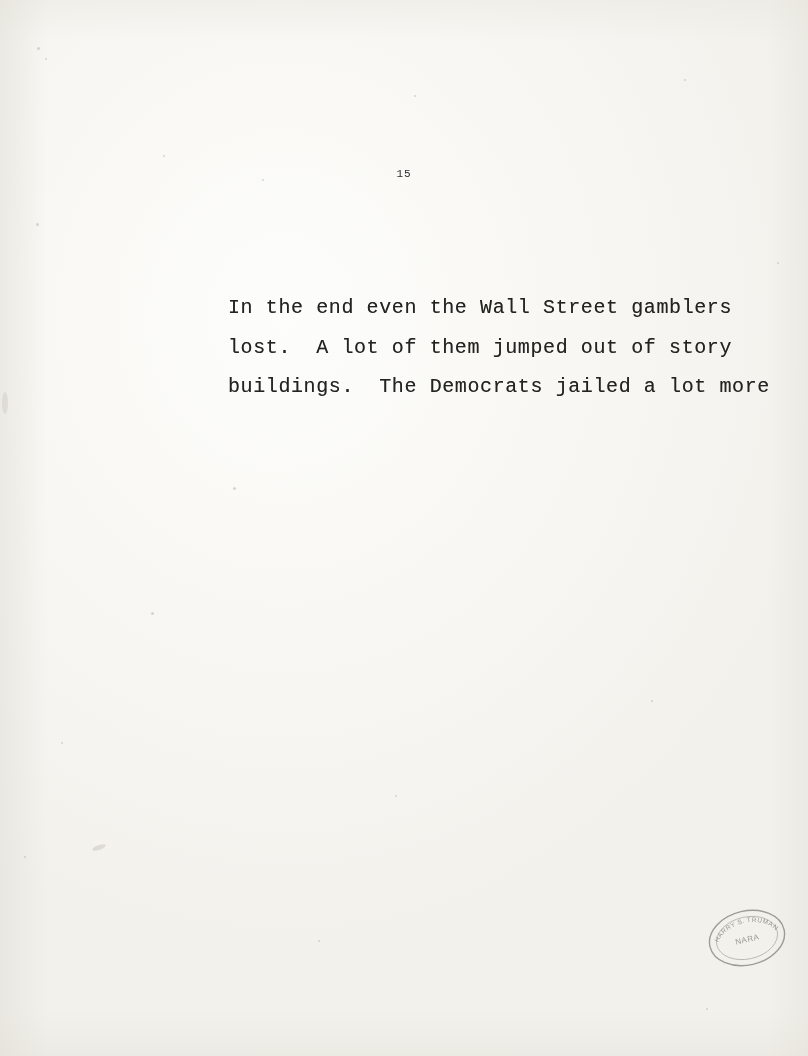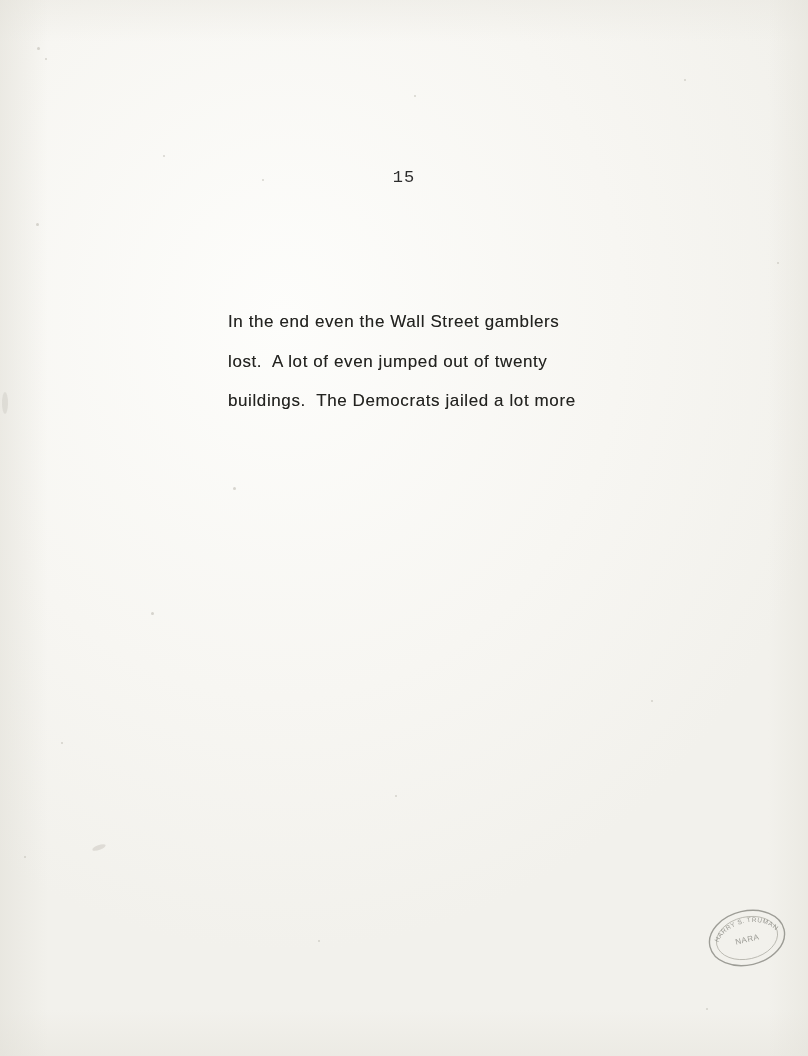--- a/index.html
+++ b/index.html
@@ -46,33 +46,33 @@
   }
 
   
   #page-number {
     position: absolute;
     top: 168px;
     left: 0;
     width: 808px;
     text-align: center;
     font-family: "Liberation Mono", monospace;
-    font-size: 17px;
+    font-size: 11px;
     letter-spacing: 1px;
     color: #2c2c2c;
   }
 
   
   #body-text {
     position: absolute;
-    top: 302px;
+    top: 288px;
     left: 228px;
     width: 440px;
-    font-family: Liberation Sans, sans-serif;
-    font-size: 17px;
+    font-family: Liberation Mono, monospace;
+    font-size: 20px;
     color: #25241f;
   }
   .typed-line {
     white-space: pre;
     line-height: 39.6px;
     letter-spacing: 0.6px;
     color: #232320;
     text-shadow: 0 0 0.6px rgba(40,40,35,0.45);
   }
   .typed-line.l1 { margin-left: 0px; }
@@ -120,21 +120,21 @@
   <div class="speck" style="left:24px;  top:856px; width:2px; height:2px;"></div>
   <div class="speck" style="left:706px; top:1008px;width:2px; height:2px;"></div>
   <div class="speck" style="left:318px; top:940px; width:2px; height:2px;"></div>
   <div class="scuff" style="left:92px; top:845px; width:14px; height:5px; background:#b6b3aa; border-radius:50%; transform:rotate(-20deg);"></div>
   <div class="scuff" style="left:2px; top:392px; width:6px; height:22px; background:#c3c0b6; border-radius:50%;"></div>
 
   <div id="page-number">15</div>
 
   <div id="body-text">
     <div class="typed-line l1">In the end even the Wall Street gamblers</div>
-    <div class="typed-line">lost.  A lot of even jumped out of twenty</div>
+    <div class="typed-line">lost.  A lot of them jumped out of story</div>
     <div class="typed-line">buildings.  The Democrats jailed a lot more</div>
   </div>
 
   <div id="archive-stamp">
     <svg width="82" height="60" viewBox="0 0 82 60" aria-hidden="true">
       <ellipse cx="41" cy="30" rx="38" ry="27" fill="none" stroke="#6a6a63" stroke-width="1.4"></ellipse>
       <ellipse cx="41" cy="30" rx="31" ry="21" fill="none" stroke="#8a897f" stroke-width="0.8"></ellipse>
       <path id="arcTop" d="M 10 32 A 32 23 0 0 1 72 32" fill="none" stroke="none"></path>
       <text font-family="Liberation Sans, sans-serif" font-size="6.5" fill="#63635c" letter-spacing="0.5">
         <textPath href="#arcTop" startOffset="6%">HARRY S. TRUMAN LIBRARY</textPath>

